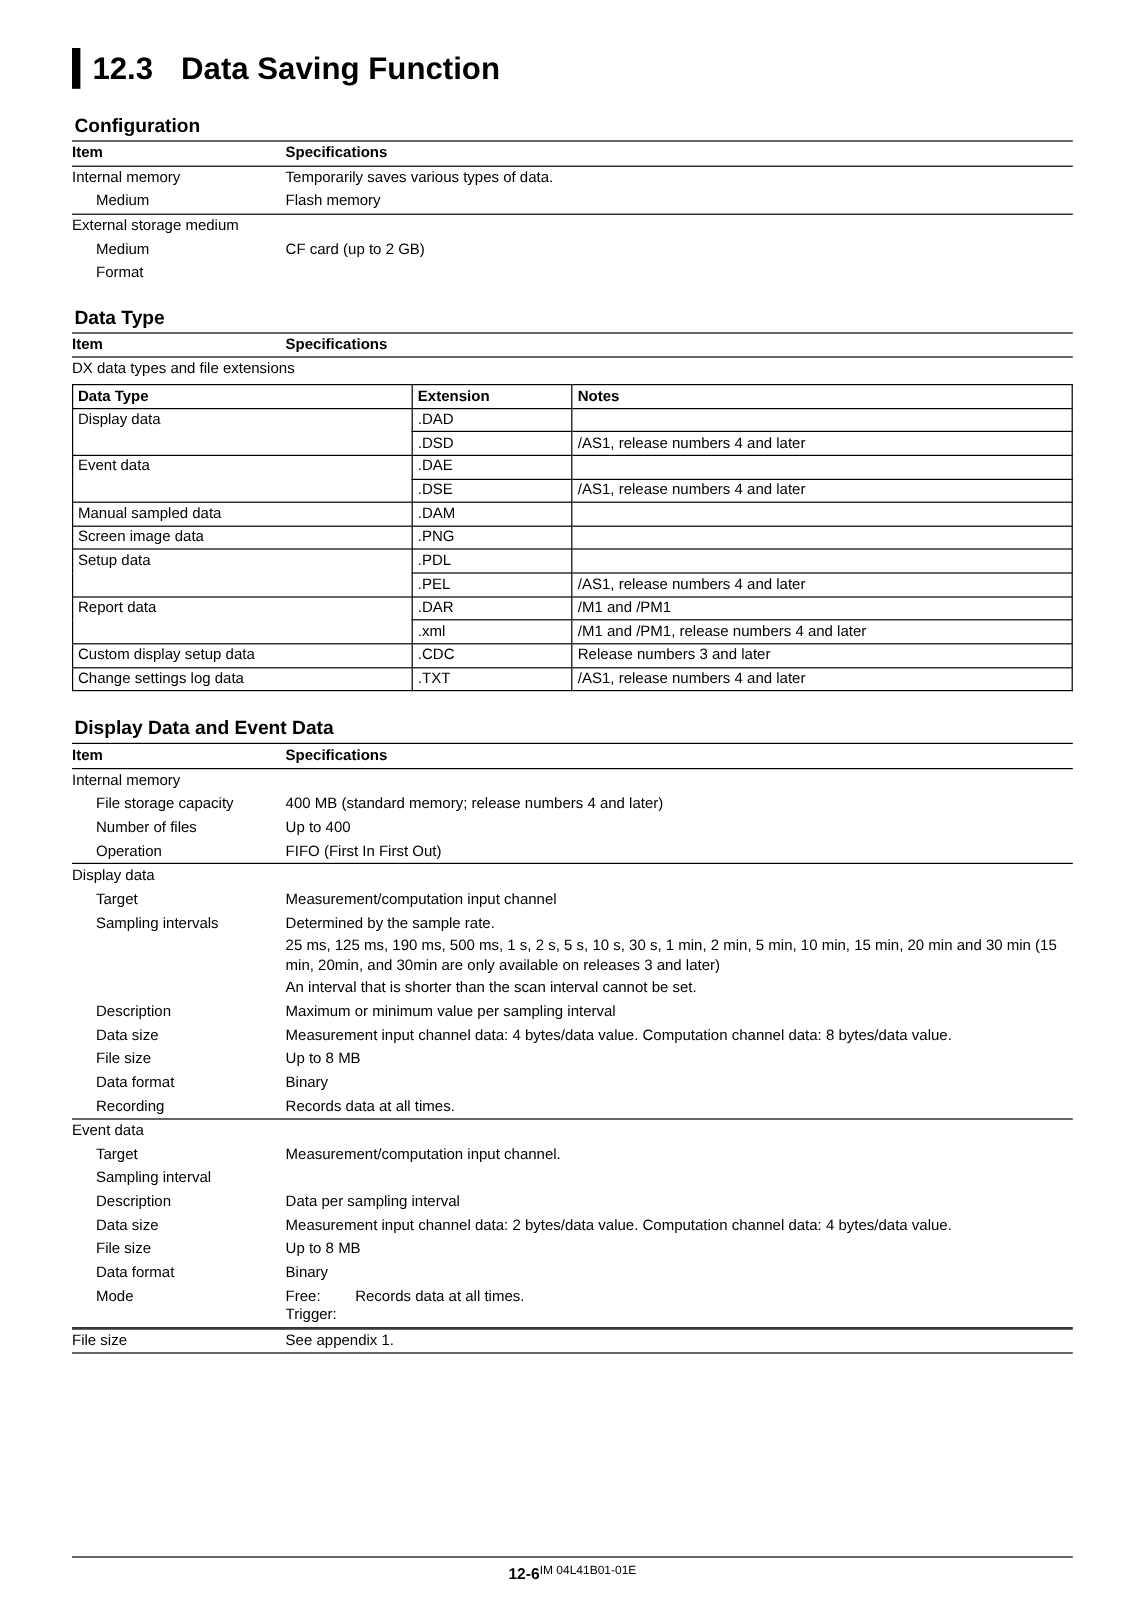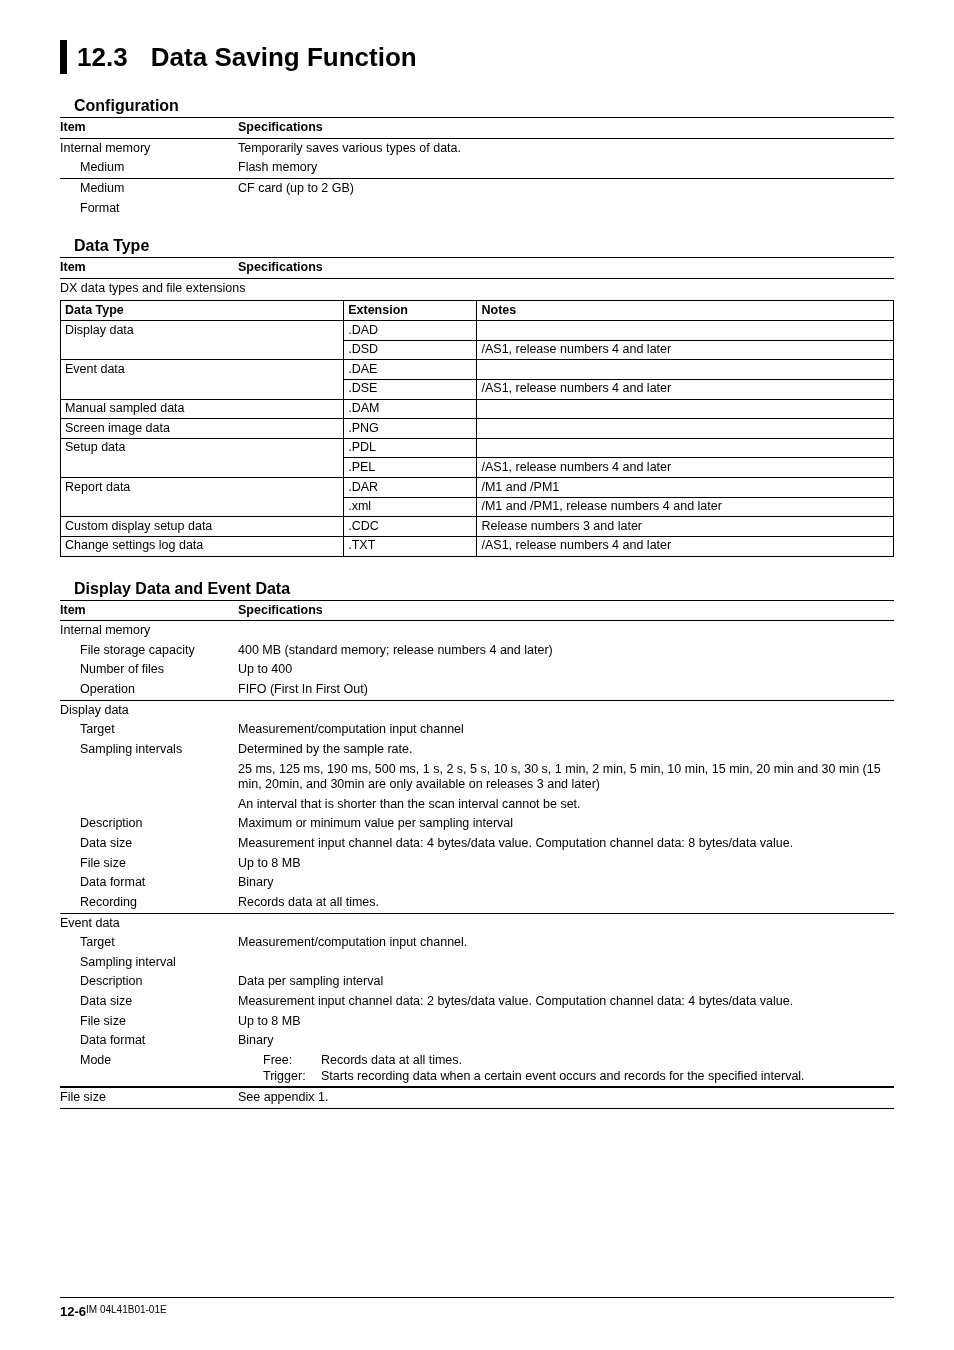--- a/index.html
+++ b/index.html
@@ -32,21 +32,21 @@
   }
   .title-block h1 {
     font-size: 26px;
     font-weight: bold;
     margin: 0;
   }
   .title-block .num { font-size: 26px; margin-right: 16px; }
   h2.section {
     font-size: 16px;
     font-weight: bold;
-    margin: 10px 0 1px 14px;
+    margin: 10px 0 1px 2px;
   }
   .rule-top { border-top: 1px solid #000; height: 0; }
   .kv-row {
     display: flex;
     padding: 2px 0;
   }
   .kv-row .k { flex: 0 0 178px; }
   .kv-row .v { flex: 1; }
   .indent { padding-left: 20px; justify-content: space-between; }
   .indent .k { flex: 0 0 158px; }
@@ -69,30 +69,30 @@
   .col-ext { width: 16%; }
   .col-notes { width: 50%; }
   .footer {
     position: absolute;
     bottom: 30px;
     left: 60px;
     right: 60px;
     border-top: 0.5px solid #000;
     padding-top: 6px;
     display: flex;
-    justify-content: flex-start;
+    justify-content: center;
     font-size: 11px;
     margin-top: 21px;
   }
   .footer .left { font-weight: bold; font-size: 13px; }
   .footer .right { font-size: 10px; }
   .display-block .kv-row .k { flex: 0 0 178px; }
   .display-block .indent .k { flex: 0 0 158px; }
   .thin-hr { border-top: 0.5px solid #000; margin: 0; }
-  .mode-line { display: flex; margin-left: 25px; }
+  .mode-line { display: flex; }
   .mode-line .mlabel { flex: 0 0 58px; }
 </style>
 </head>
 <body>
 
 <div class="page">
 
   <div class="title-block">
     <div class="bar"></div>
     <h1>
@@ -110,20 +110,24 @@
   <div class="thin-hr"></div>
   <div class="kv-row">
     <div class="k">Internal memory</div>
     <div class="v">Temporarily saves various types of data.</div>
   </div>
   <div class="kv-row indent">
     <div class="k">Medium</div>
     <div class="v">Flash memory</div>
   </div>
   <div class="thin-hr"></div>
+  <div class="kv-row">
+    <div class="k">External storage medium</div>
+    <div class="v"></div>
+  </div>
   <div class="kv-row indent">
     <div class="k">Medium</div>
     <div class="v">CF card (up to 2 GB)</div>
   </div>
   <div class="kv-row indent">
     <div class="k">Format</div>
   </div>
 
   <h2 class="section" style="margin-top:18px">Data Type</h2>
   <div class="rule-top"></div>
@@ -310,21 +314,20 @@
       </div>
     <div class="kv-row indent">
       <div class="k">Mode</div>
       <div class="v">
         <div class="mode-line">
             <span class="mlabel">Free:</span>
             <span>Records data at all times.</span>
           </div>
         <div class="mode-line">
             <span class="mlabel">Trigger:</span>
-            <span>Starts recording data when a certain event occurs and records for the specified interval.</span>
           </div>
       </div>
     </div>
 
     <div class="thin-hr"></div>
     <div class="thin-hr"></div>
     <div class="kv-row">
       <div class="k">File size</div>
       <div class="v">See appendix 1.</div>
     </div>

